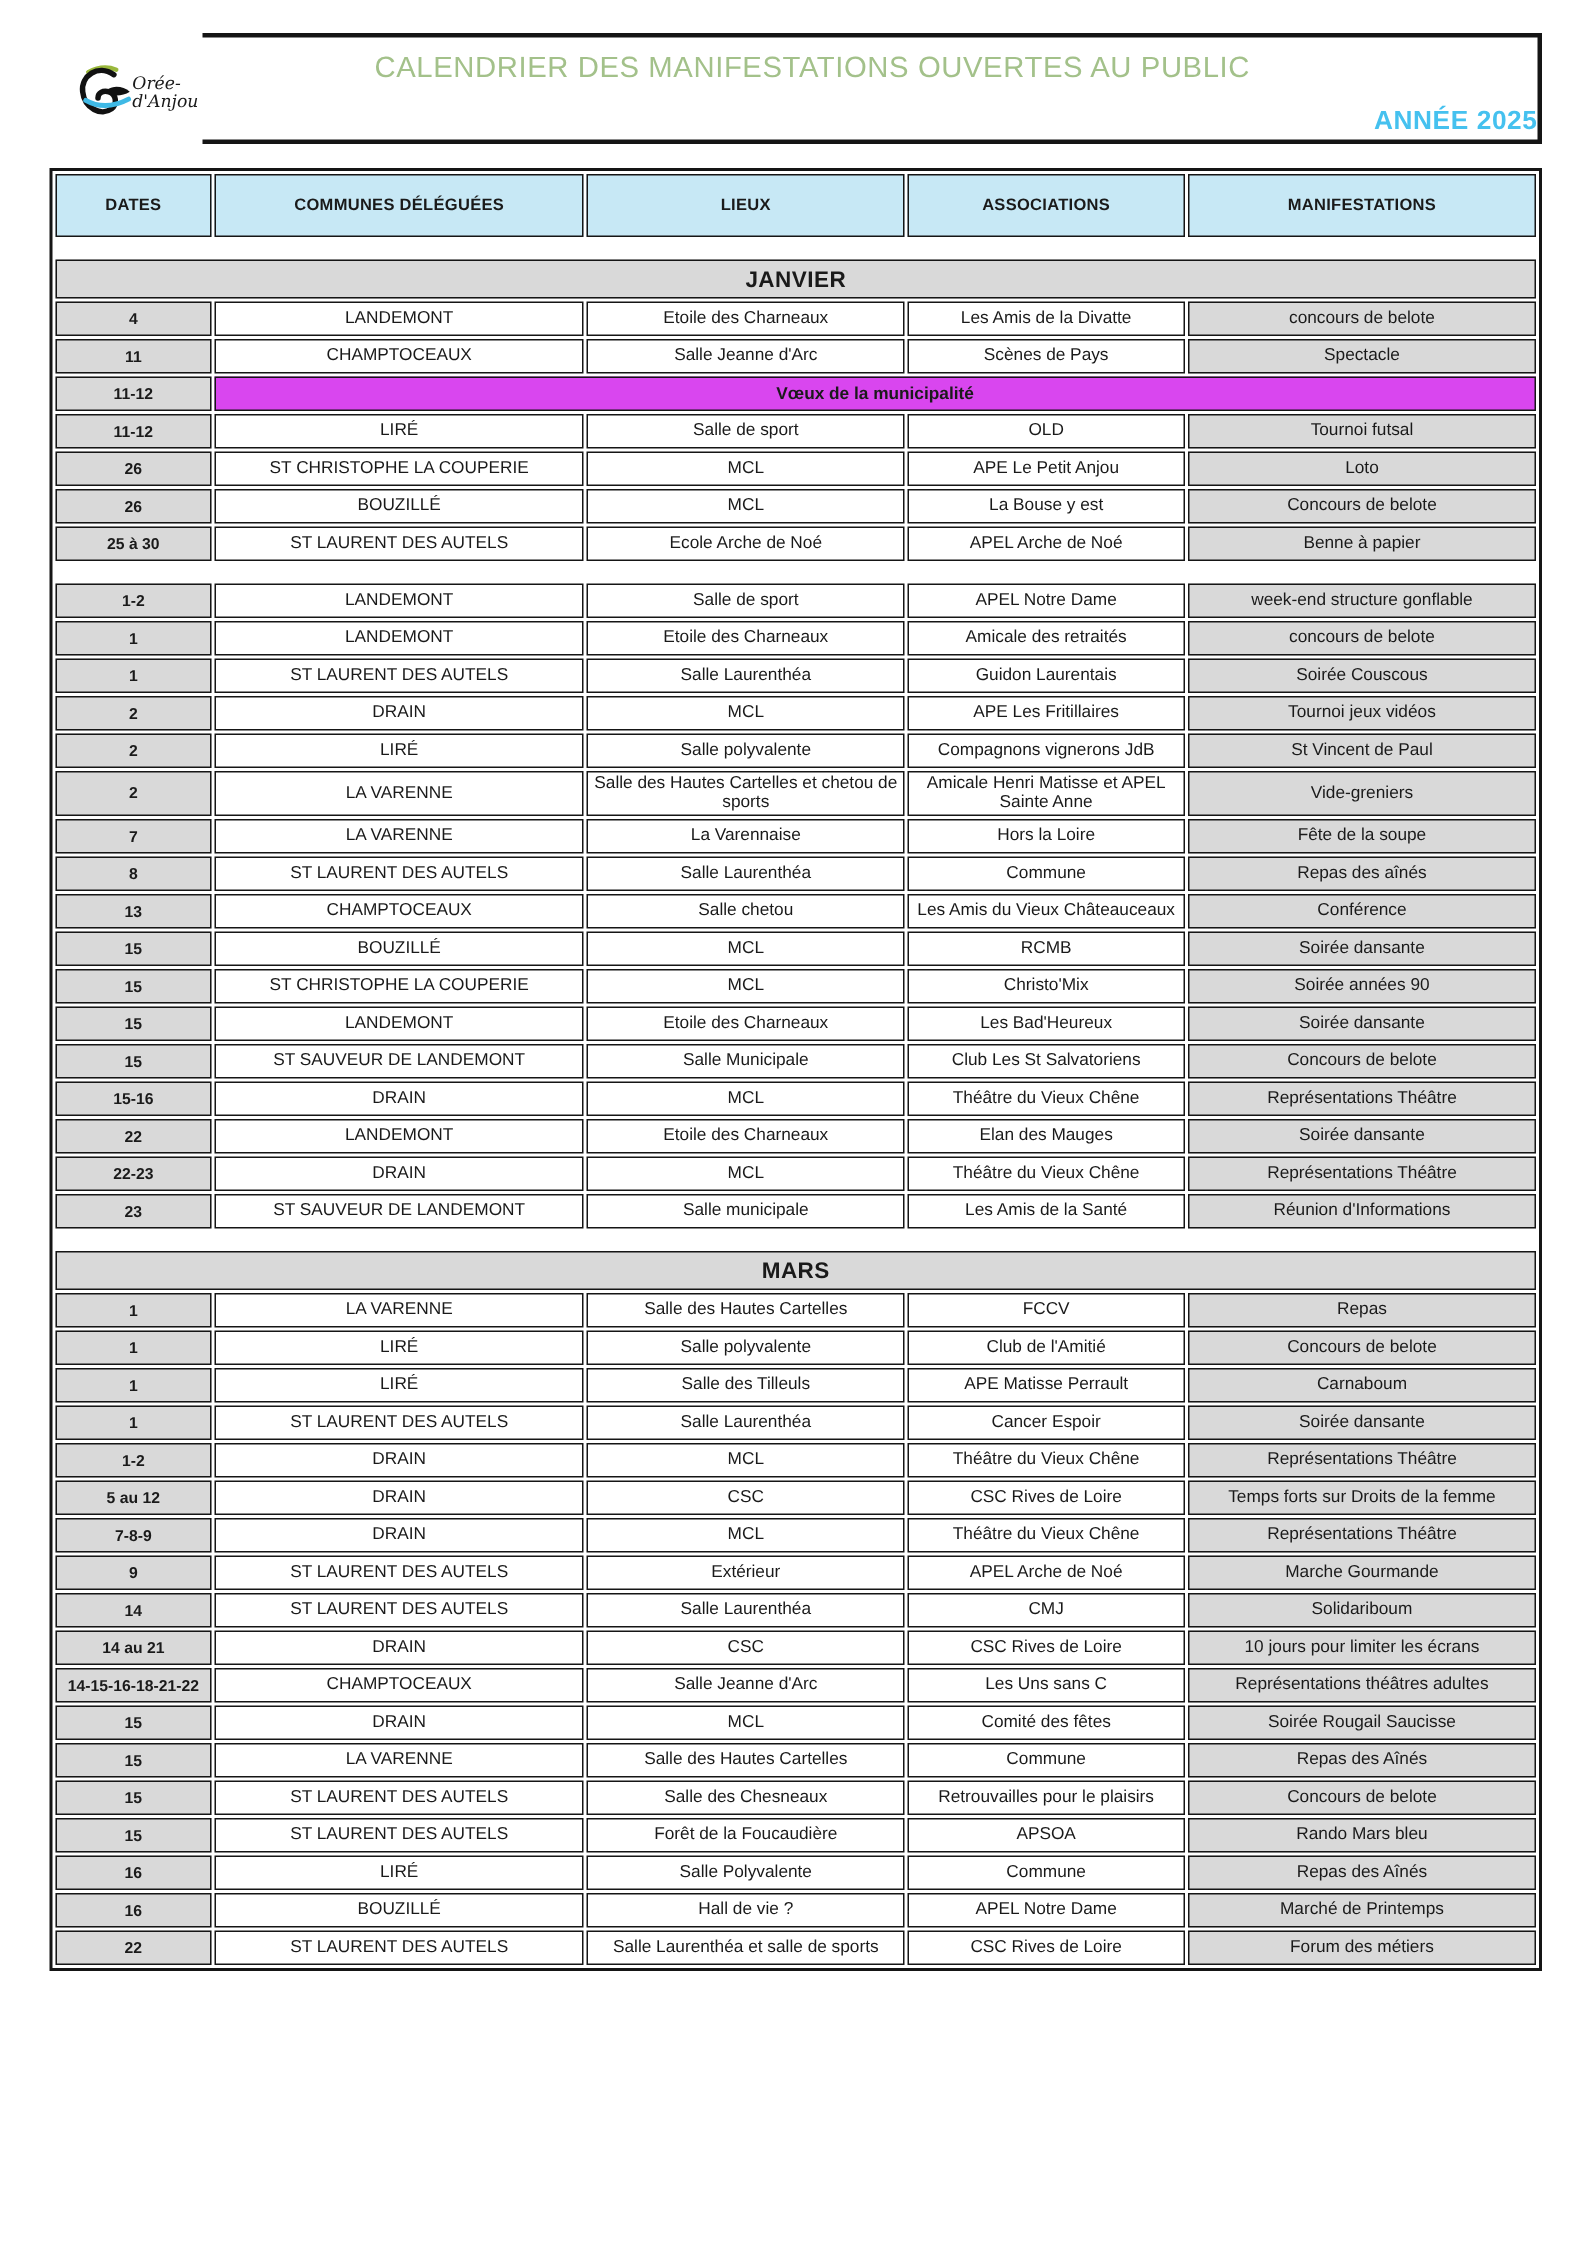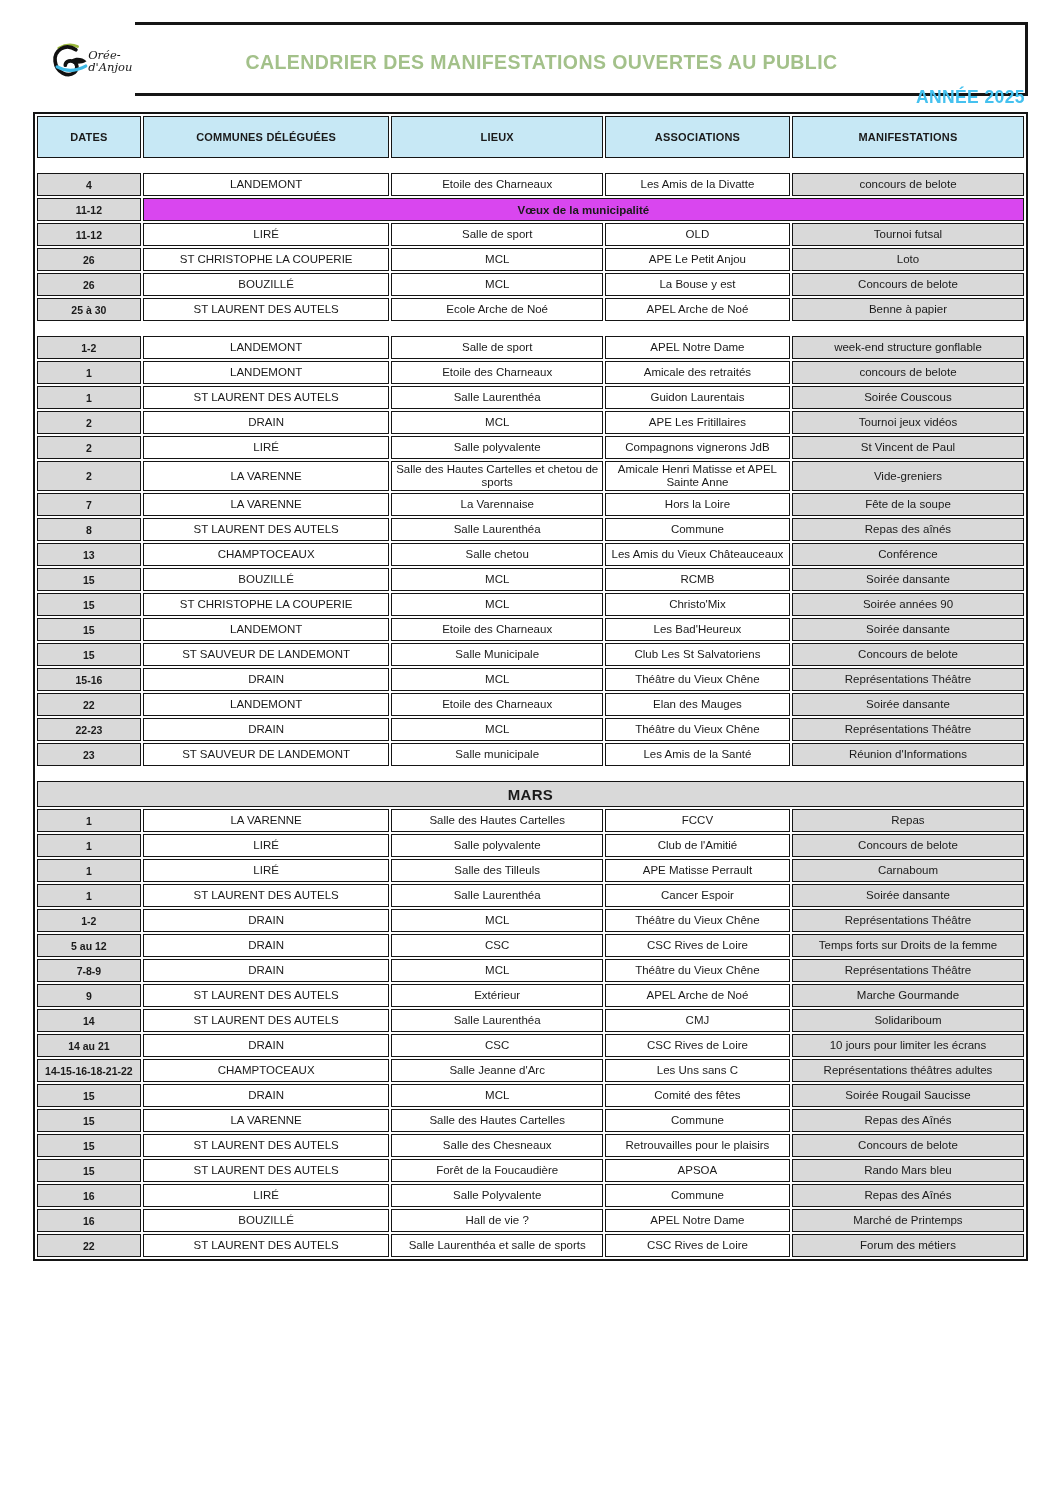--- a/index.html
+++ b/index.html
@@ -6,21 +6,21 @@
     --green:#a3c18a; --cyan:#45c1ef; --blue:#c7e8f5; --gray:#d9d9d9; --ink:#151515;
   }
   *{box-sizing:border-box;}
   html,body{overflow:hidden;}
   body{
     width:1058px;height:1497px;margin:0;background:#fff;color:#1a1a1a;
     font-family:"Liberation Sans", sans-serif;
   }
   
   .header-box{position:relative;margin:22px 30px 0 55px;height:74px;border:3px solid var(--ink);}
-  .main-title{text-align:center;font-weight:700;font-size:19.5px;letter-spacing:.4px;color:var(--green);padding-top:26px;}
+  .main-title{text-align:center;font-weight:400;font-size:19.5px;letter-spacing:.4px;color:var(--green);padding-top:9px;}
   .sub-title{text-align:right;font-weight:700;font-size:17.5px;letter-spacing:.4px;color:var(--cyan);padding-top:13px;}
   .logo{position:absolute;top:-13px;left:-9px;width:86px;height:99px;background:#fff;z-index:5;
         display:flex;flex-direction:row;align-items:center;}
   .logo svg{width:64px;height:72px;margin-top:1px;}
   .logo-text{font-family:"DejaVu Serif", serif;font-style:italic;font-size:11.5px;line-height:1;margin-top:0;}
   
   .table-wrap{margin:16px 30px 0 33px;border:2.5px solid var(--ink);background:#fff;}
   table{width:100%;border-collapse:separate;border-spacing:2.5px;border-radius:29px;}
   th,td{border:1.6px solid var(--ink);text-align:center;vertical-align:middle;padding:1px 3px;}
   th.col-th{background:var(--blue);height:42px;font-size:11px;font-weight:700;letter-spacing:.2px;}
@@ -64,26 +64,36 @@
           <th class="col-th">COMMUNES DÉLÉGUÉES</th>
           <th class="col-th">LIEUX</th>
           <th class="col-th">ASSOCIATIONS</th>
           <th class="col-th">MANIFESTATIONS</th>
         </tr>
     </thead>
     <tbody>
         <tr>
           <td class="spacer" colspan="5"></td>
         </tr>
+        <tr>
+          <td class="month" colspan="5">JANVIER</td>
+        </tr>
         <tr class="data-row">
           <td class="c-date">4</td>
           <td class="c-mid">LANDEMONT</td>
           <td class="c-mid">Etoile des Charneaux</td>
           <td class="c-mid">Les Amis de la Divatte</td>
           <td class="c-manif">concours de  belote</td>
+        </tr>
+        <tr class="data-row">
+          <td class="c-date">11</td>
+          <td class="c-mid">CHAMPTOCEAUX</td>
+          <td class="c-mid">Salle Jeanne d'Arc</td>
+          <td class="c-mid">Scènes de Pays</td>
+          <td class="c-manif">Spectacle</td>
         </tr>
         <tr class="data-row">
           <td class="c-date">11-12</td>
           <td class="c-merged" colspan="4">Vœux de la municipalité</td>
         </tr>
         <tr class="data-row">
           <td class="c-date">11-12</td>
           <td class="c-mid">LIRÉ</td>
           <td class="c-mid">Salle de sport</td>
           <td class="c-mid">OLD</td>

